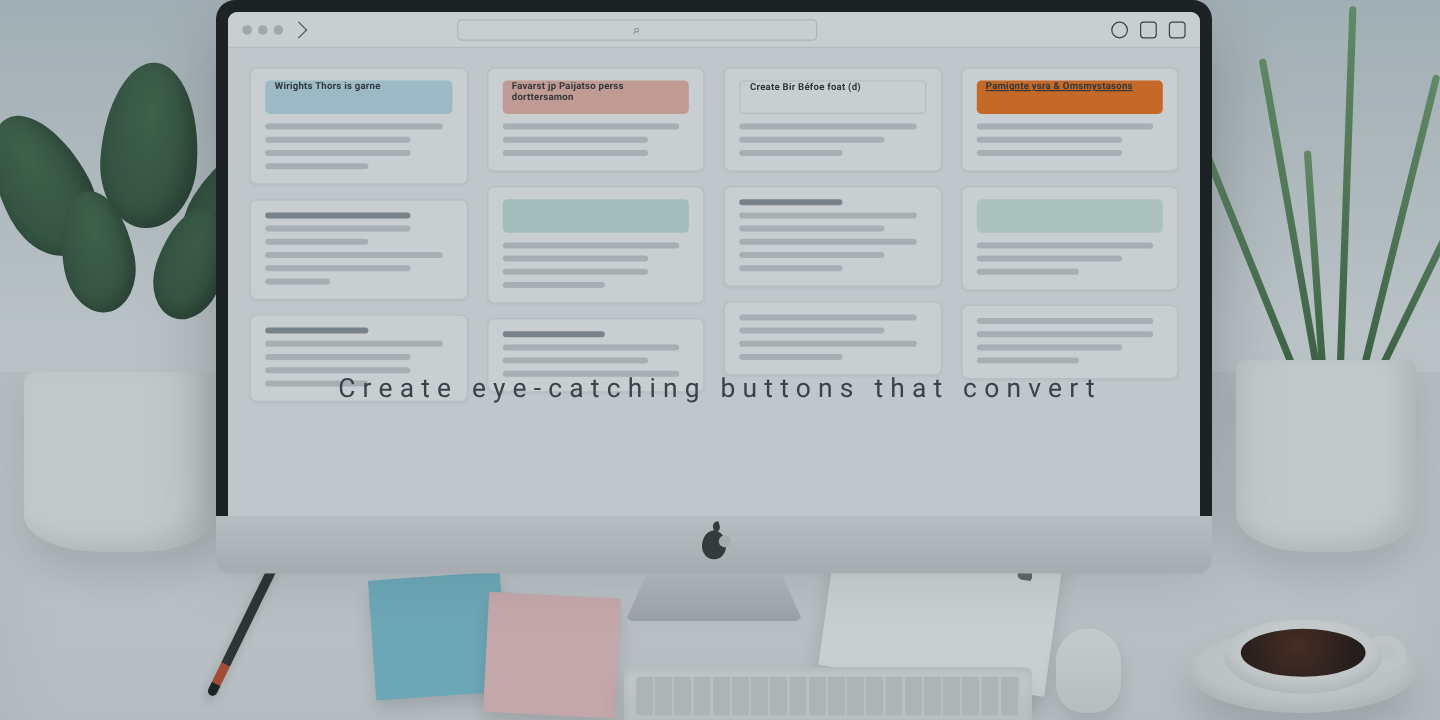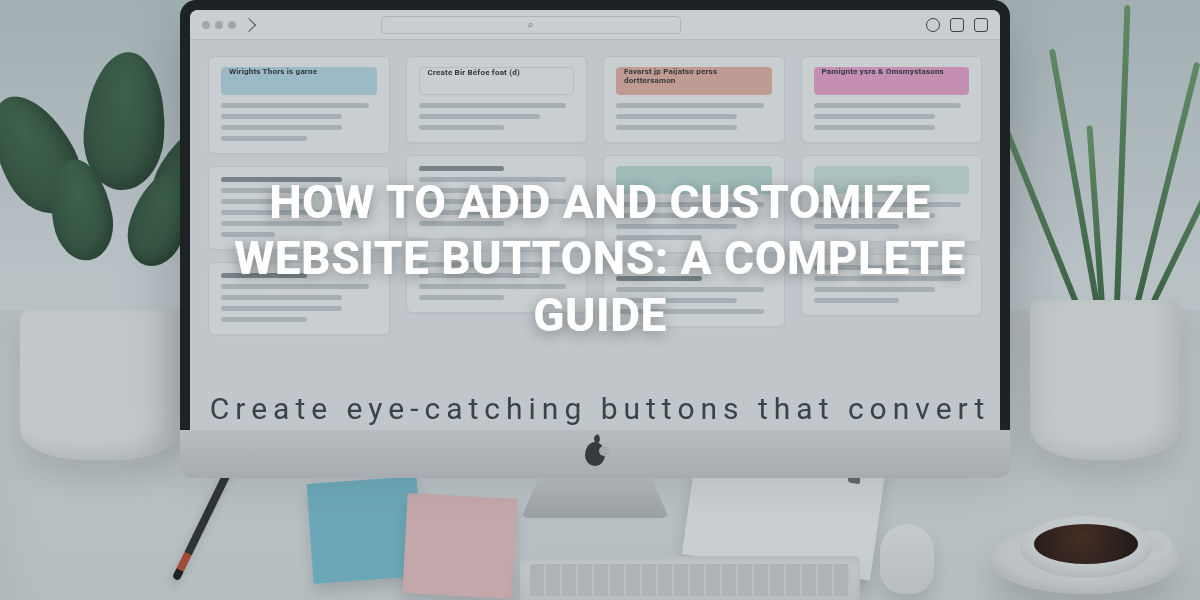--- a/index.html
+++ b/index.html
@@ -235,21 +235,21 @@
       height:28px; border-radius:4px;
       display:flex; 
       padding:0 8px;
       font-size:8px; font-weight:700; color:#2d2f31;
       letter-spacing:.2px;
       margin-bottom:8px;
     }
     .c-blue{background:#bfe3ef;}
     .c-white{background:#fff;border:1px solid #e3e6e8;}
     .c-salmon{background:#f3b9a9;}
-    .c-pink{background:#f9a8d4;}
+    .c-pink{background:#f97316;text-decoration:underline;}
     .c-teal{background:#c7e8e0;}
     .c-mint{background:#d7efe5;}
     .lines{display:flex;flex-direction:column;gap:6px;}
     .line{height:5px;background:#cfd4d7;border-radius:3px;}
     .line.lg{width:95%;}
     .line.md{width:78%;}
     .line.sm{width:55%;}
     .line.xs{width:35%;}
     .line.dark{background:#8f979c;}
 
@@ -276,21 +276,21 @@
       font-weight:800;
       font-size:46px;
       line-height:1.22;
       max-width:860px;
       text-shadow:0 3px 14px rgba(0,0,0,0.35);
       letter-spacing:.5px;
     }
     .hero p{
       margin-top:48px;
       color:#39444a;
-      font-size:30px;
+      font-size:22px;
       letter-spacing:6px;
       font-weight:400;
     }
   </style>
 </head>
 <body>
 
 <div class="scene">
   <div class="desk"></div>
 
@@ -374,20 +374,50 @@
                   <div class="line lg"></div>
                   <div class="line md"></div>
                   <div class="line md"></div>
                   <div class="line sm"></div>
                 </div>
             </div>
           </div>
 
           <div class="col">
             <div class="card">
+              <div class="card-head c-salmon">
+                  <span>Favarst jp Paijatso perss dorttersamon</span>
+                </div>
+              <div class="lines">
+                  <div class="line lg"></div>
+                  <div class="line md"></div>
+                  <div class="line md"></div>
+                </div>
+            </div>
+            <div class="card">
+              <div class="card-head c-teal"></div>
+              <div class="lines">
+                  <div class="line lg"></div>
+                  <div class="line md"></div>
+                  <div class="line md"></div>
+                  <div class="line sm"></div>
+                </div>
+            </div>
+            <div class="card">
+              <div class="lines">
+                  <div class="line dark sm"></div>
+                  <div class="line lg"></div>
+                  <div class="line md"></div>
+                  <div class="line lg"></div>
+                </div>
+            </div>
+          </div>
+
+          <div class="col">
+            <div class="card">
               <div class="card-head c-white">
                   <span>Create Bir Béfoe foat (d)</span>
                 </div>
               <div class="lines">
                   <div class="line lg"></div>
                   <div class="line md"></div>
                   <div class="line sm"></div>
                 </div>
             </div>
             <div class="card">
@@ -399,50 +429,20 @@
                   <div class="line md"></div>
                   <div class="line sm"></div>
                 </div>
             </div>
             <div class="card">
               <div class="lines">
                   <div class="line lg"></div>
                   <div class="line md"></div>
                   <div class="line lg"></div>
                   <div class="line sm"></div>
-                </div>
-            </div>
-          </div>
-
-          <div class="col">
-            <div class="card">
-              <div class="card-head c-salmon">
-                  <span>Favarst jp Paijatso perss dorttersamon</span>
-                </div>
-              <div class="lines">
-                  <div class="line lg"></div>
-                  <div class="line md"></div>
-                  <div class="line md"></div>
-                </div>
-            </div>
-            <div class="card">
-              <div class="card-head c-teal"></div>
-              <div class="lines">
-                  <div class="line lg"></div>
-                  <div class="line md"></div>
-                  <div class="line md"></div>
-                  <div class="line sm"></div>
-                </div>
-            </div>
-            <div class="card">
-              <div class="lines">
-                  <div class="line dark sm"></div>
-                  <div class="line lg"></div>
-                  <div class="line md"></div>
-                  <div class="line lg"></div>
                 </div>
             </div>
           </div>
 
           <div class="col">
             <div class="card">
               <div class="card-head c-pink">
                   <span>Pamignte ysra &amp; Omsmystasons</span>
                 </div>
               <div class="lines">
@@ -476,16 +476,15 @@
     </div>
     <div class="stand"></div>
   </div>
 
   <div class="keyboard"></div>
   <div class="mouse"></div>
 
   <div class="dim"></div>
 
   <div class="hero">
-    <h1>HOW TO ADD AND CUSTOMIZE WEBSITE BUTTONS: A COMPLETE GUIDE</h1>
     <p>Create eye-catching buttons that convert</p>
   </div>
 </div>
 
 </body></html>

